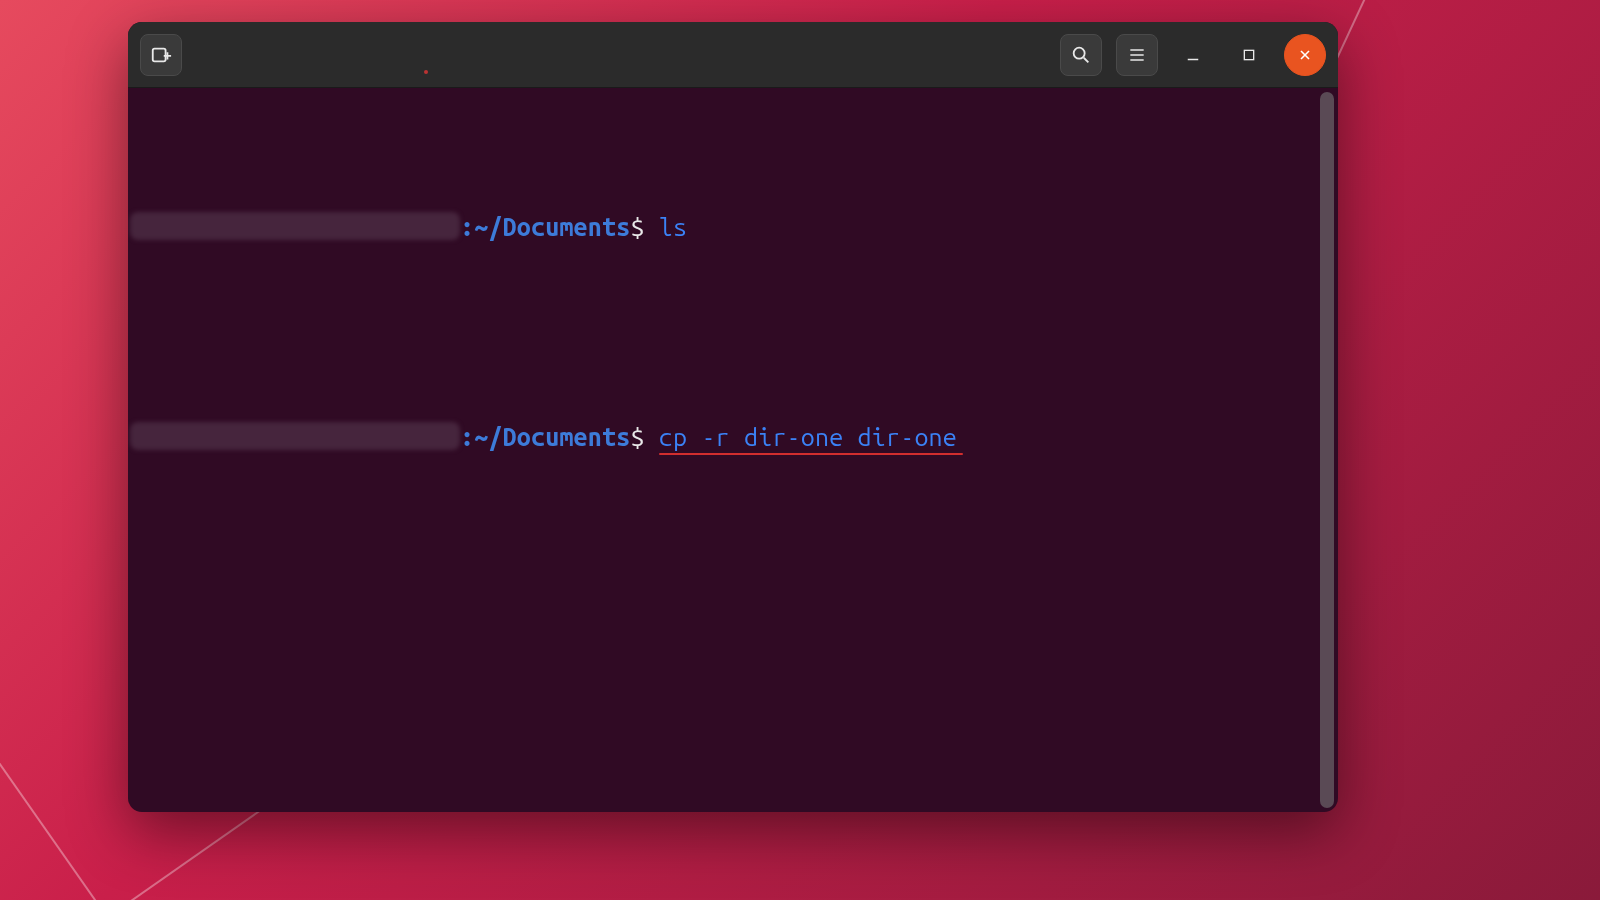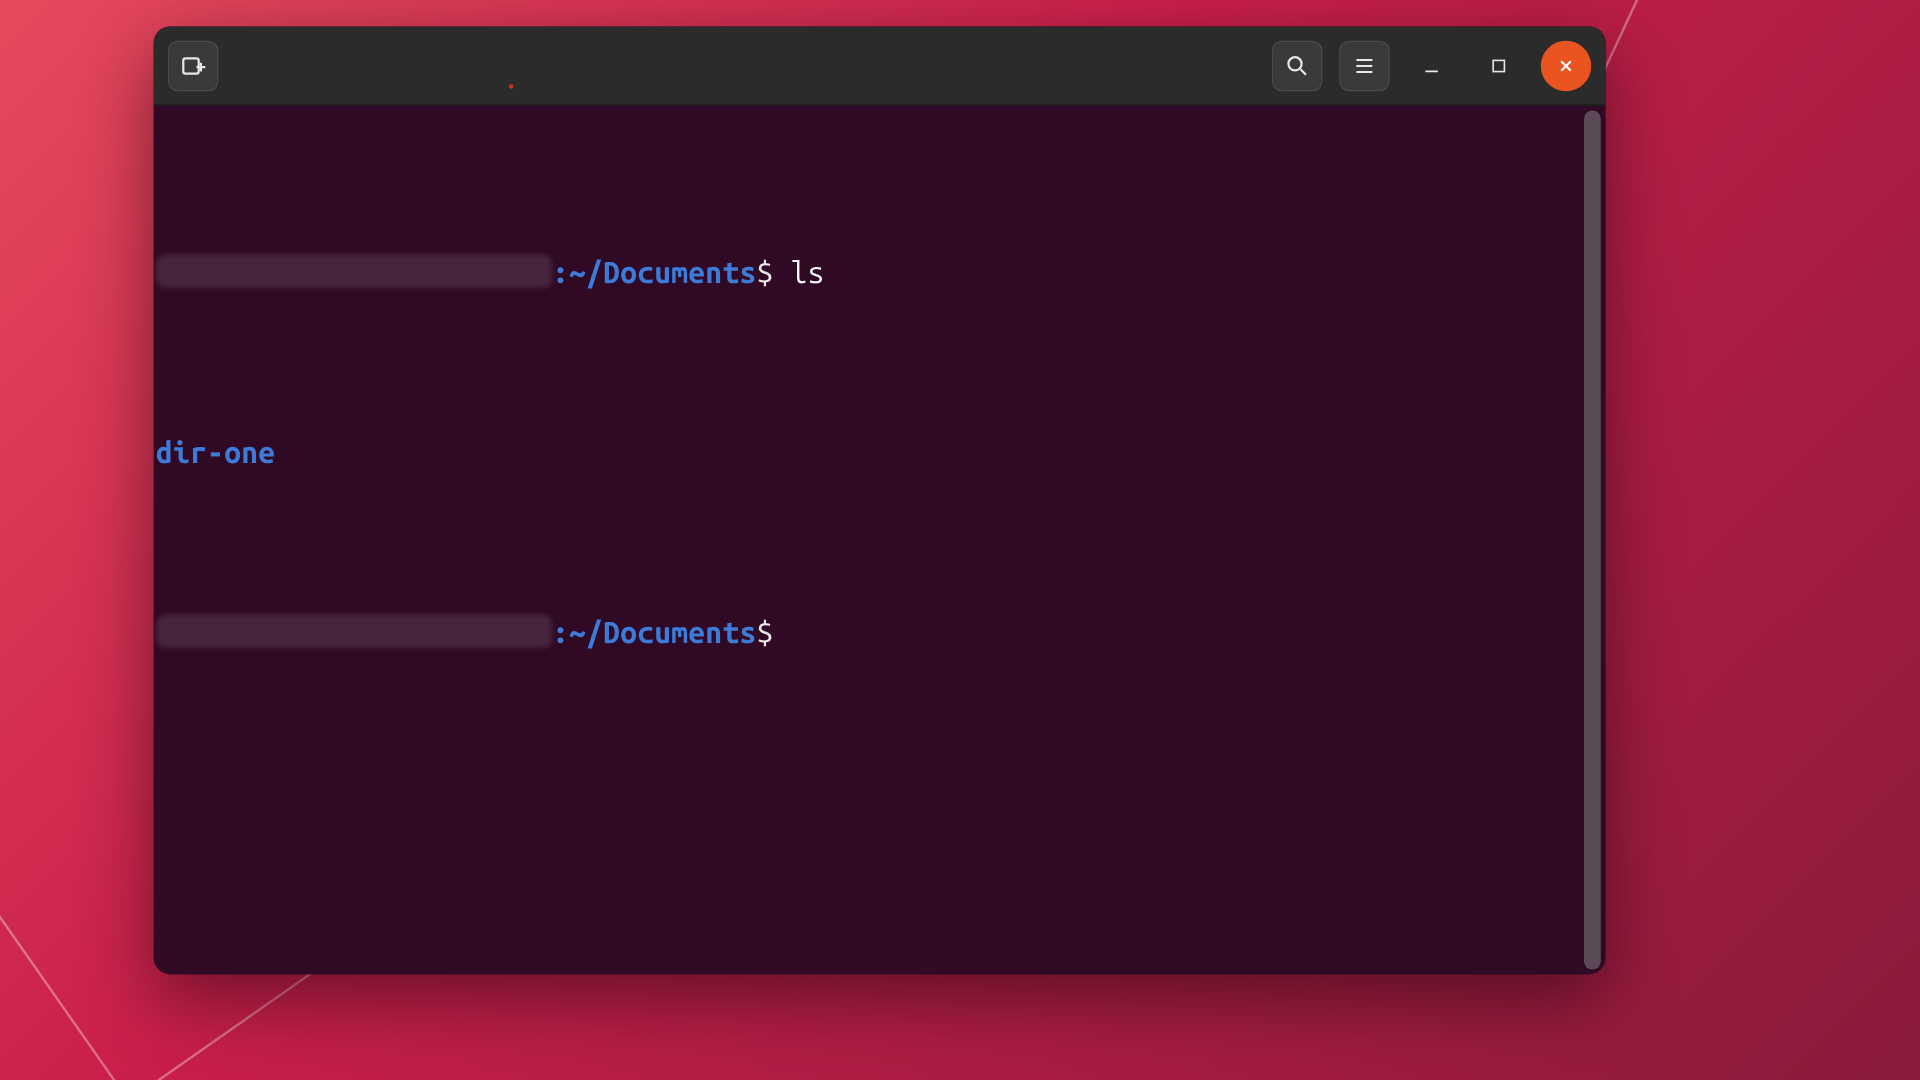--- a/index.html
+++ b/index.html
@@ -84,21 +84,21 @@
       width: 330px;
       height: 28px;
       border-radius: 8px;
       background: #46253d;
       filter: blur(2px);
       margin-right: 0;
       vertical-align: middle;
     }
     .path { color: #3d7bd9; font-weight: bold; }
     .prompt { color: #e8e8e8; }
-    .cmd { color: #ffffff; }
+    .cmd { color: #3b82f6; }
     .dir { color: #3d7bd9; font-weight: bold; }
     .out { color: #e8e8e8; }
     .underline-wrap {
       position: relative;
       display: inline-block;
     }
     .red-underline {
       position: absolute;
       left: 0; right: -6px;
       bottom: -3px;
@@ -168,27 +168,24 @@
   <div class="terminal-body">
     <div class="scroll-track"></div>
     <div class="lines">
 
       
       <div class="line">
         <span class="redacted"></span><span class="path">:</span><span class="path">~/Documents</span><span class="prompt">$ </span><span class="cmd">ls</span>
       </div>
 
       
-      <div class="line">
-        <span class="dir">dir-one</span>
-      </div>
 
       
       <div class="line">
-        <span class="redacted"></span><span class="path">:</span><span class="path">~/Documents</span><span class="prompt">$ </span>
+        <span class="redacted"></span><span class="path">:</span><span class="path">~/Documents</span><span class="prompt">$ </span><span class="underline-wrap"><span class="cmd">cp -r dir-one dir-one</span><span class="red-underline"></span></span>
       </div>
 
       
 
       
       
 
     </div>
   </div>
 </div>

